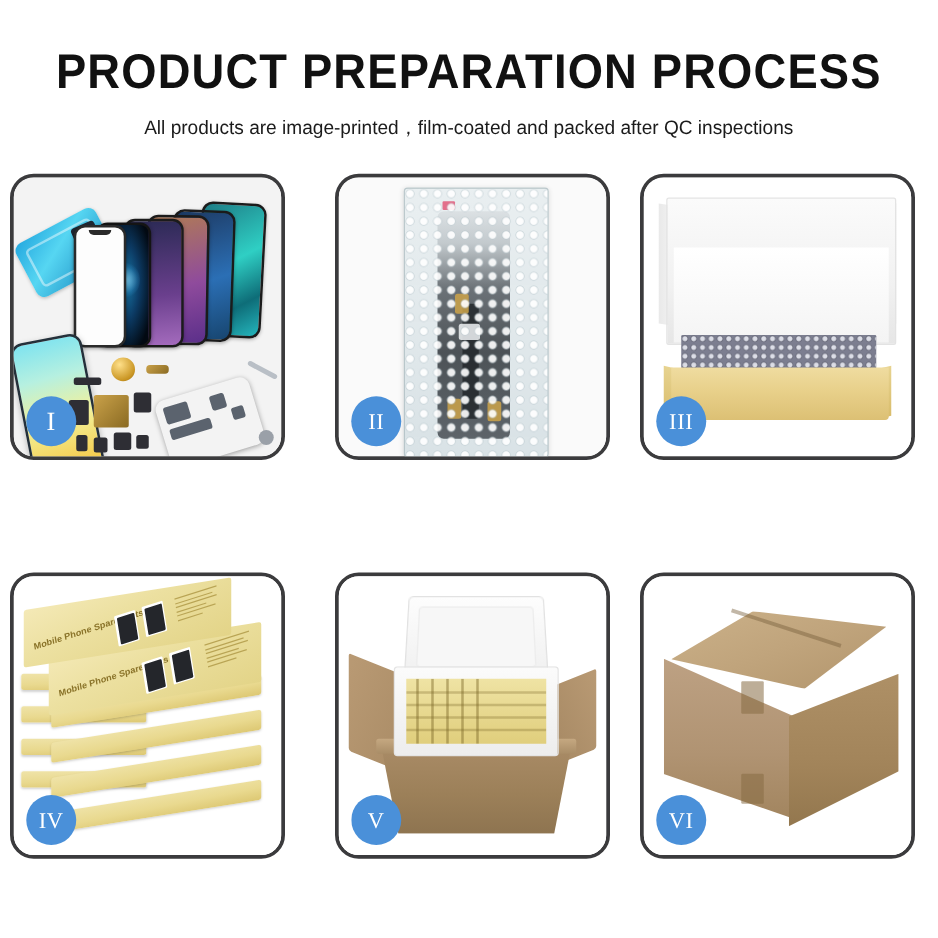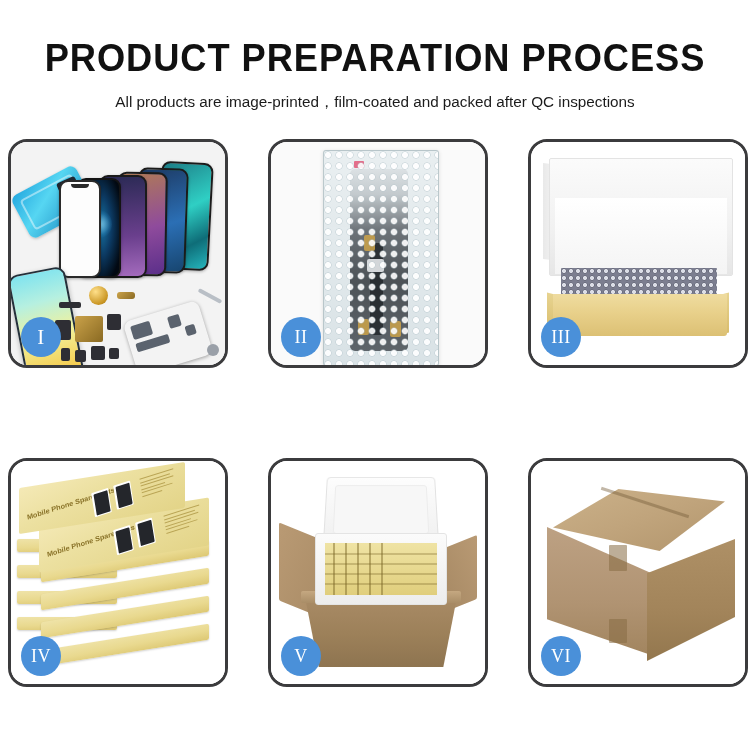--- a/index.html
+++ b/index.html
@@ -33,21 +33,21 @@
   
   .grid { position: absolute; top: 139px; left: 0; width: 750px; }
   .panel {
     position: absolute;
     width: 220px; height: 229px;
     border: 3px solid #3b3b3d;
     border-radius: 19px;
     background: #ffffff;
     overflow: hidden;
   }
-  .c1 { left: 8px; }  .c2 { left: 268px; }  .c3 { left: 528px; }
+  .c1 { left: 8px; }  .c2 { left: 268px; }  .c3 { left: 512px; }
   .r1 { top: 0px; }   .r2 { top: 319px; }
 
   .stage { position: absolute; inset: 0; overflow: hidden; }
 
   .badge {
     position: absolute; left: 10px; bottom: 8px;
     width: 40px; height: 40px; border-radius: 50%;
     background: #4a90d9;
     color: #ffffff;
     font-family: "Liberation Serif", serif;

